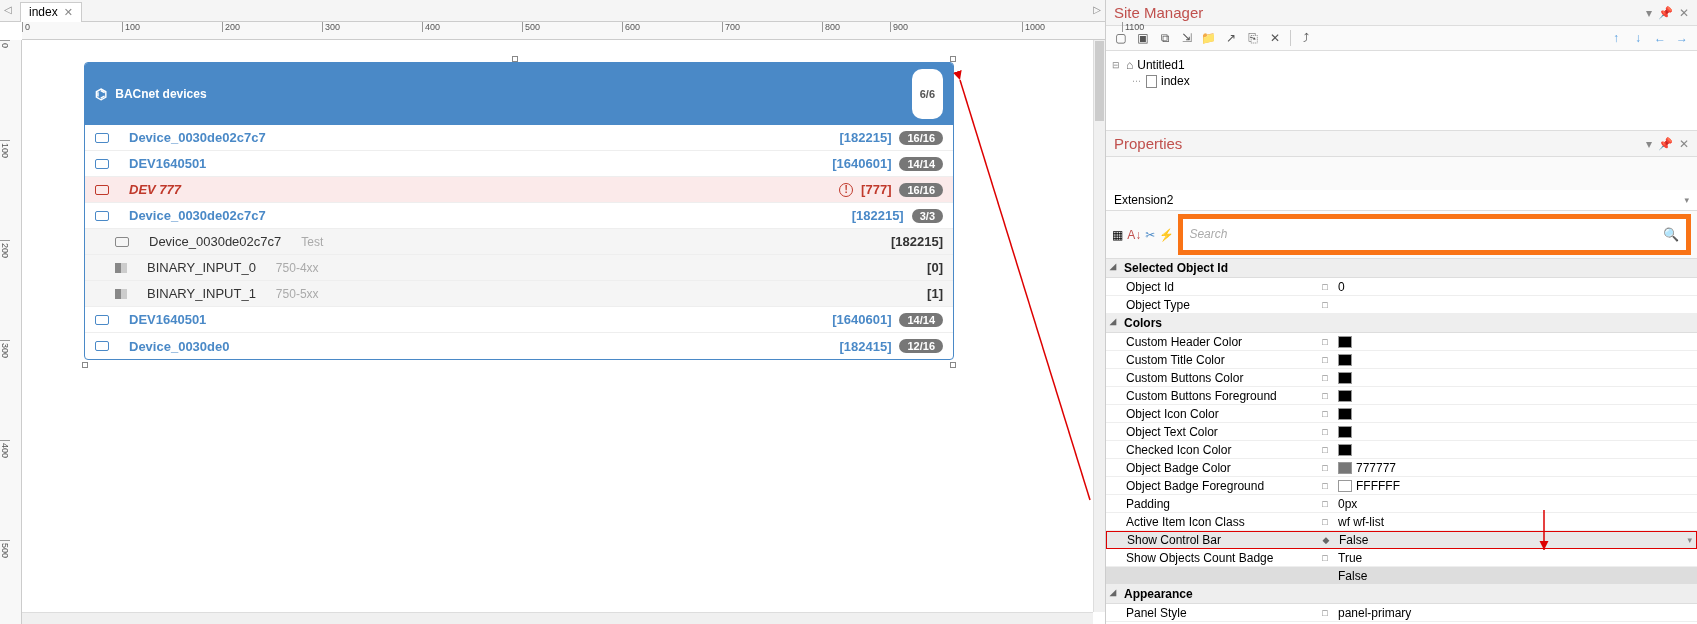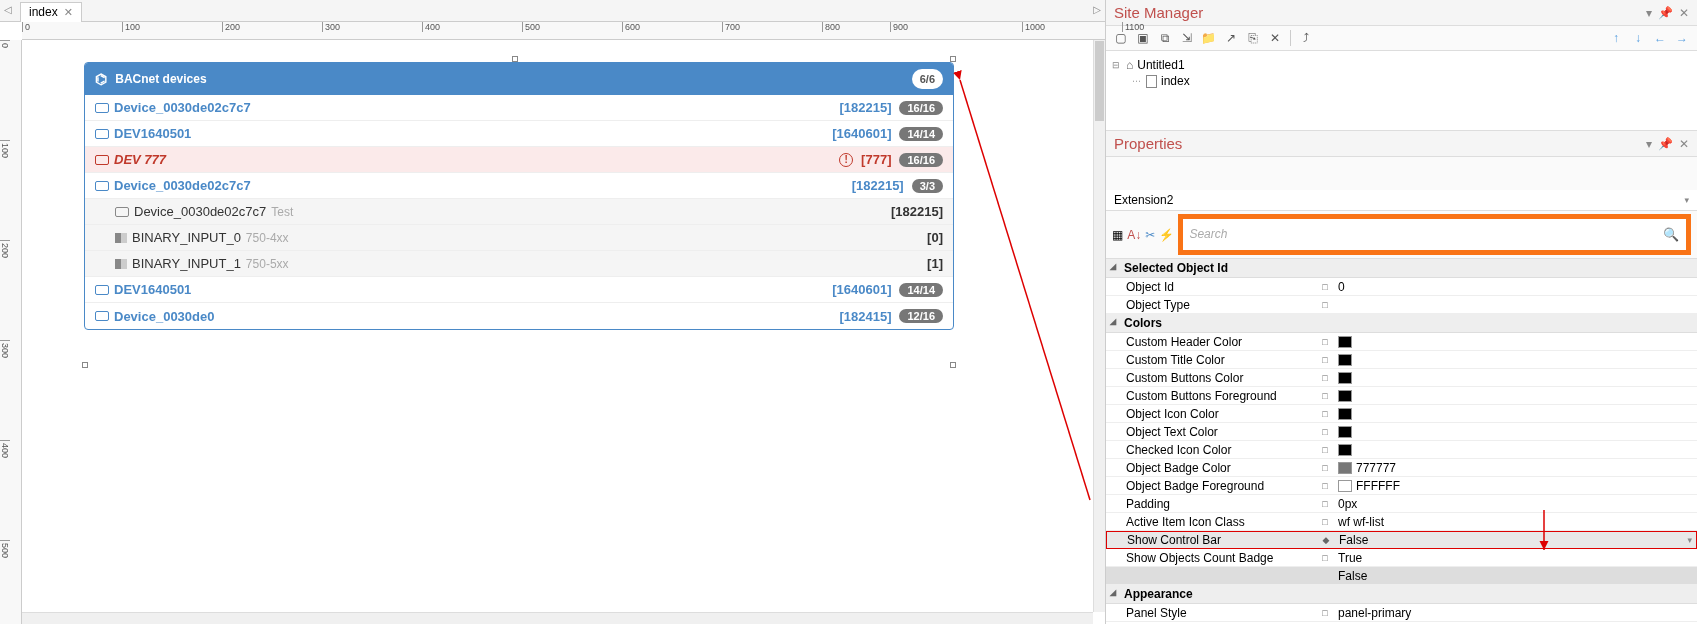--- a/index.html
+++ b/index.html
@@ -16,24 +16,24 @@
 .ruler-v { position: absolute; top: 40px; left: 0; width: 22px; bottom: 0; background: #f8f8f8; border-right: 1px solid #ccc; }
 .ruler-v .tick { position: absolute; left: 0; font-size: 9px; color: #555; border-top: 1px solid #999; writing-mode: vertical-rl; padding-top: 2px; width: 10px; }
 .canvas { position: absolute; top: 40px; left: 22px; right: 12px; bottom: 12px; background: #fff; overflow: hidden; }
 .scrollbar-v { position: absolute; top: 40px; right: 0; width: 12px; bottom: 12px; background: #f0f0f0; border-left: 1px solid #ddd; }
 .scrollbar-v .thumb { background: #ccc; margin: 1px; height: 80px; }
 .scrollbar-h { position: absolute; bottom: 0; left: 22px; right: 12px; height: 12px; background: #f0f0f0; border-top: 1px solid #ddd; }
 
 .widget { position: absolute; top: 22px; left: 62px; width: 870px; border: 1px solid #4a89c7; border-radius: 4px; overflow: hidden; background: #fff; }
 .widget-hdr { background: #4a89c7; color: #fff; padding: 6px 10px; display: flex; align-items: center; justify-content: space-between; font-weight: 600; font-size: 14px; }
 .widget-hdr .left { display: flex; align-items: center; gap: 8px; }
-.badge { background: #fff; color: #555; border-radius: 10px; padding: 4px 8px; font-size: 11px; font-weight: 600; }
+.badge { background: #fff; color: #555; border-radius: 10px; padding: 19px 8px; font-size: 11px; font-weight: 600; }
 .row { display: flex; align-items: center; justify-content: space-between; padding: 4px 10px; border-bottom: 1px solid #eee; min-height: 26px; }
 .row:last-child { border-bottom: none; }
-.row .left { display: flex; align-items: center; gap: 5px; }
+.row .left { display: flex; align-items: center; gap: 20px; }
 .row .right { display: flex; align-items: center; gap: 8px; }
 .dev-icon { width: 14px; height: 10px; border: 1.5px solid #4a89c7; border-radius: 2px; display: inline-block; position: relative; }
 .dev-icon.err { border-color: #c0392b; }
 .dev-icon.sub { border-color: #888; }
 .dev-name { color: #4a89c7; font-weight: 600; font-size: 13px; }
 .dev-name.err { color: #c0392b; font-style: italic; }
 .dev-name.sub { color: #333; font-weight: 500; }
 .dev-suffix { color: #aaa; font-weight: 400; }
 .dev-id { color: #4a89c7; font-weight: 700; font-size: 13px; }
 .dev-id.err { color: #c0392b; }

